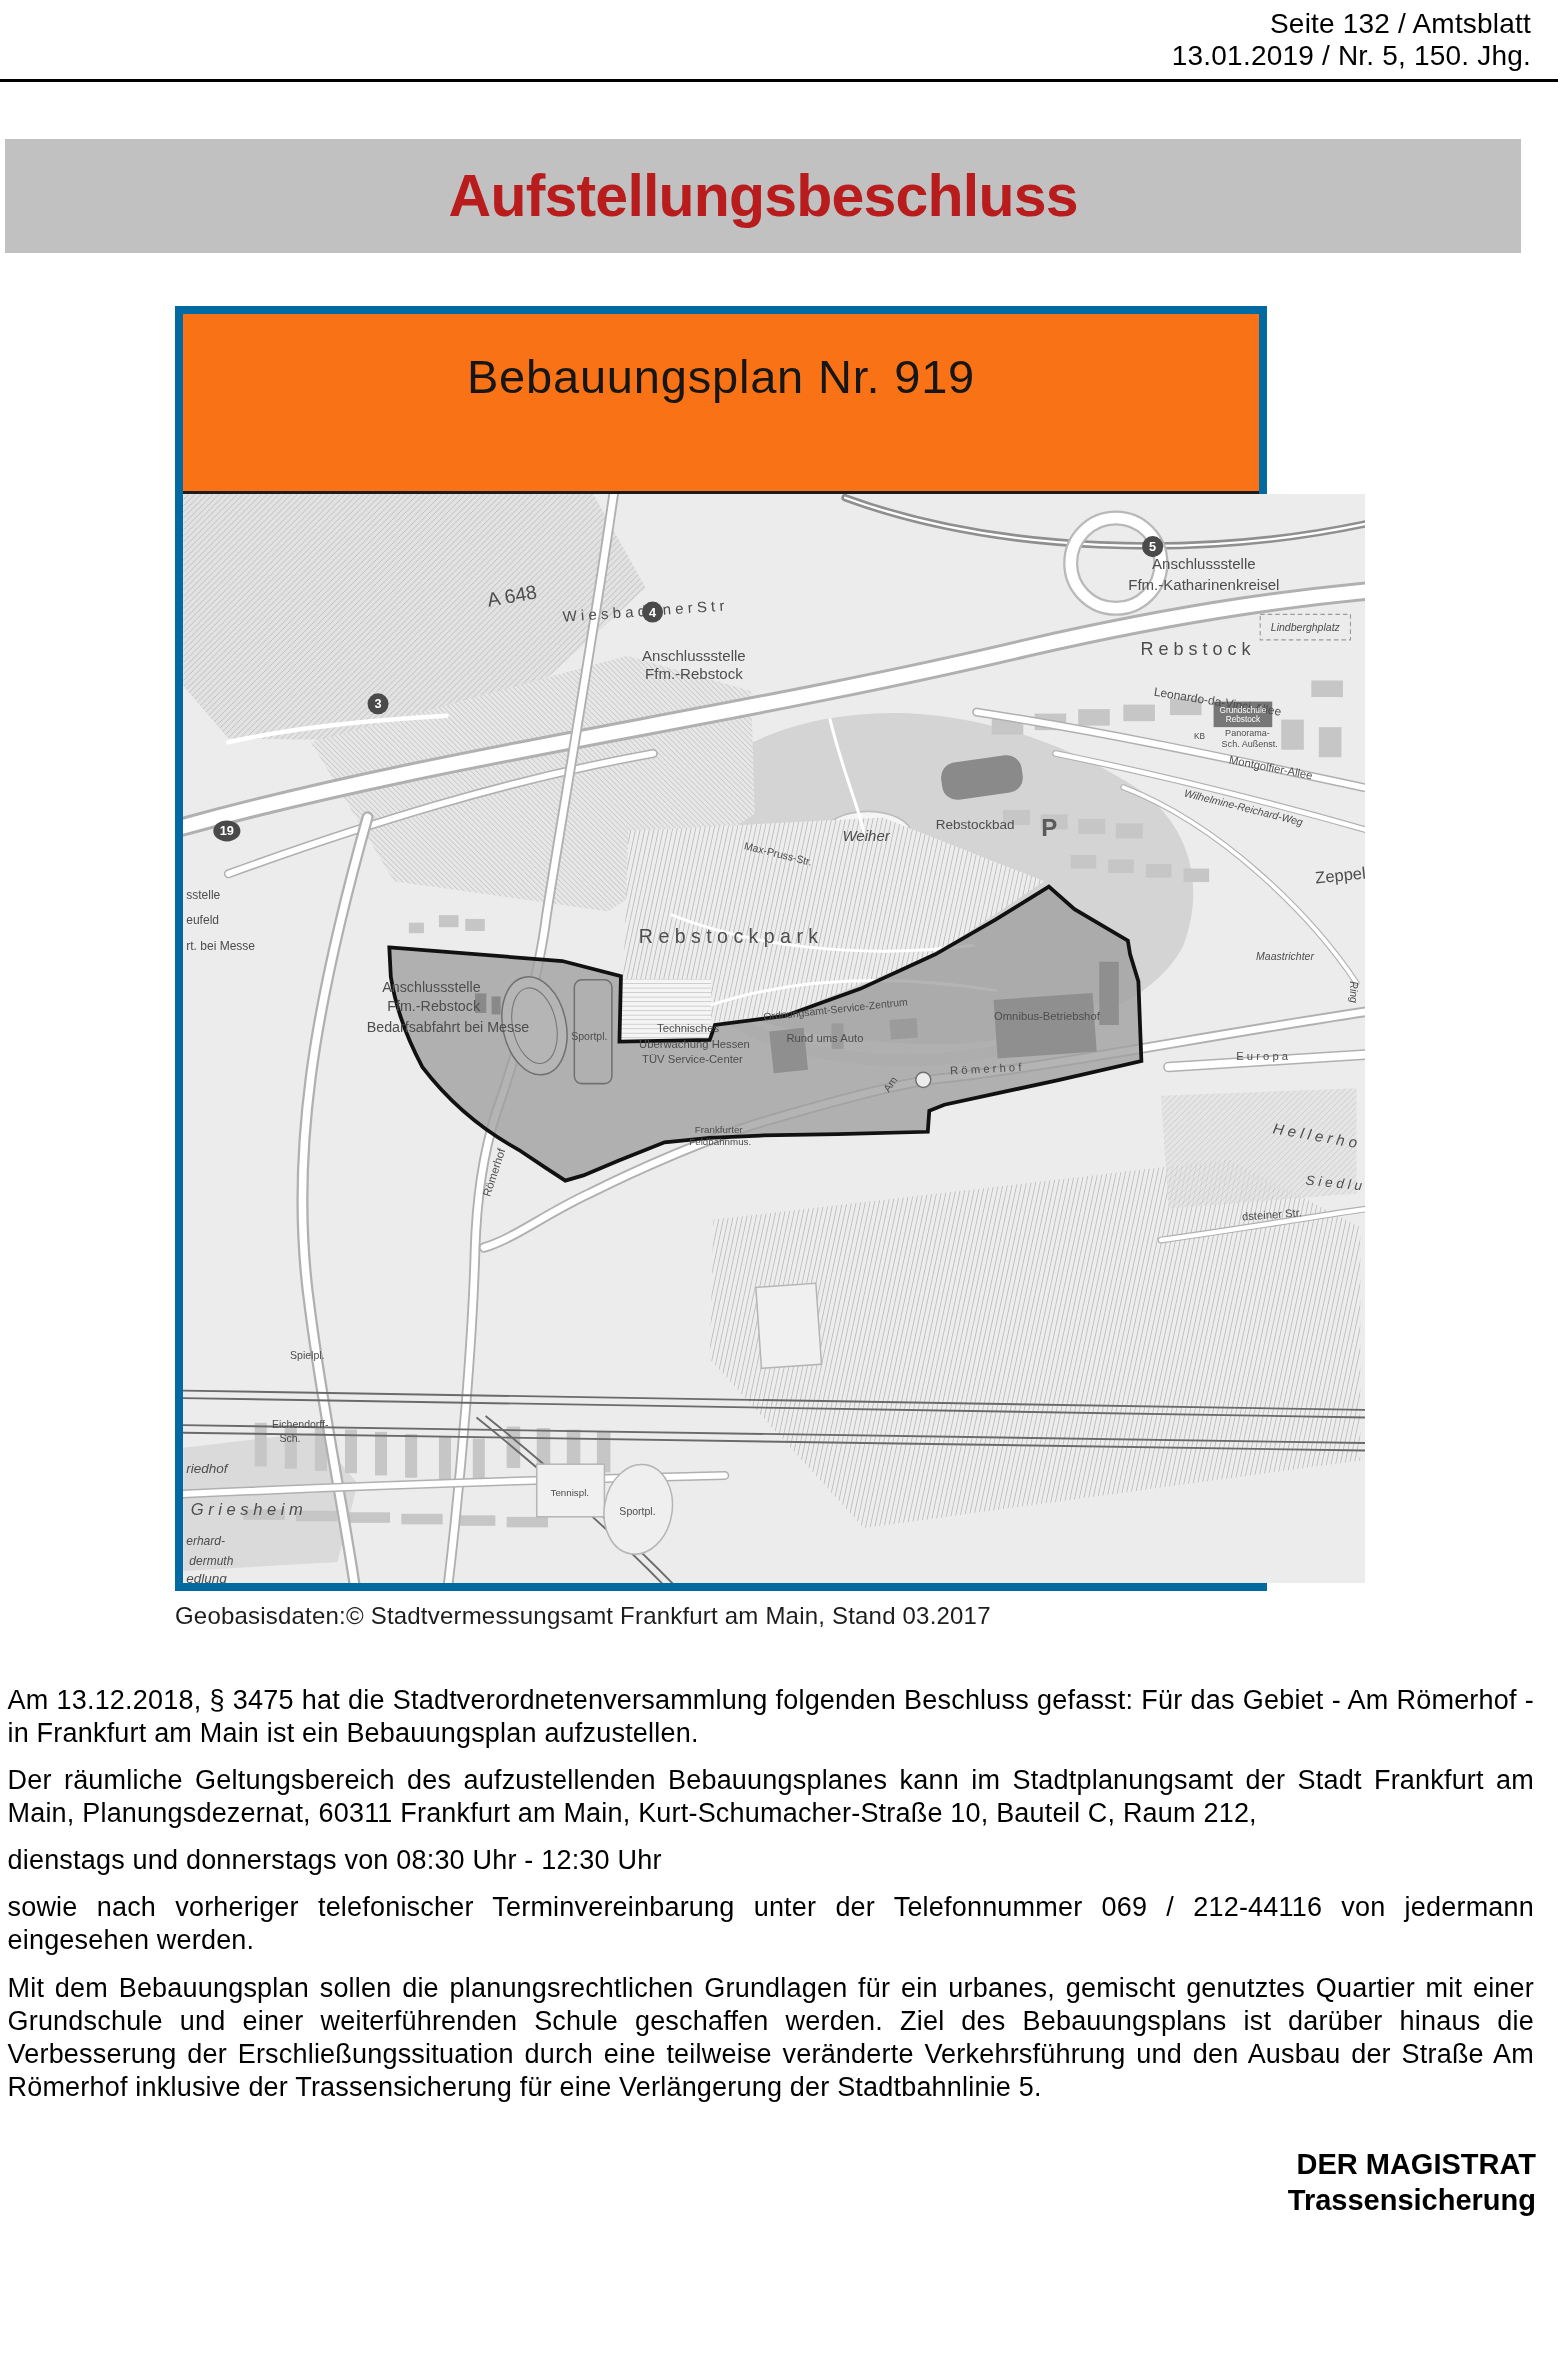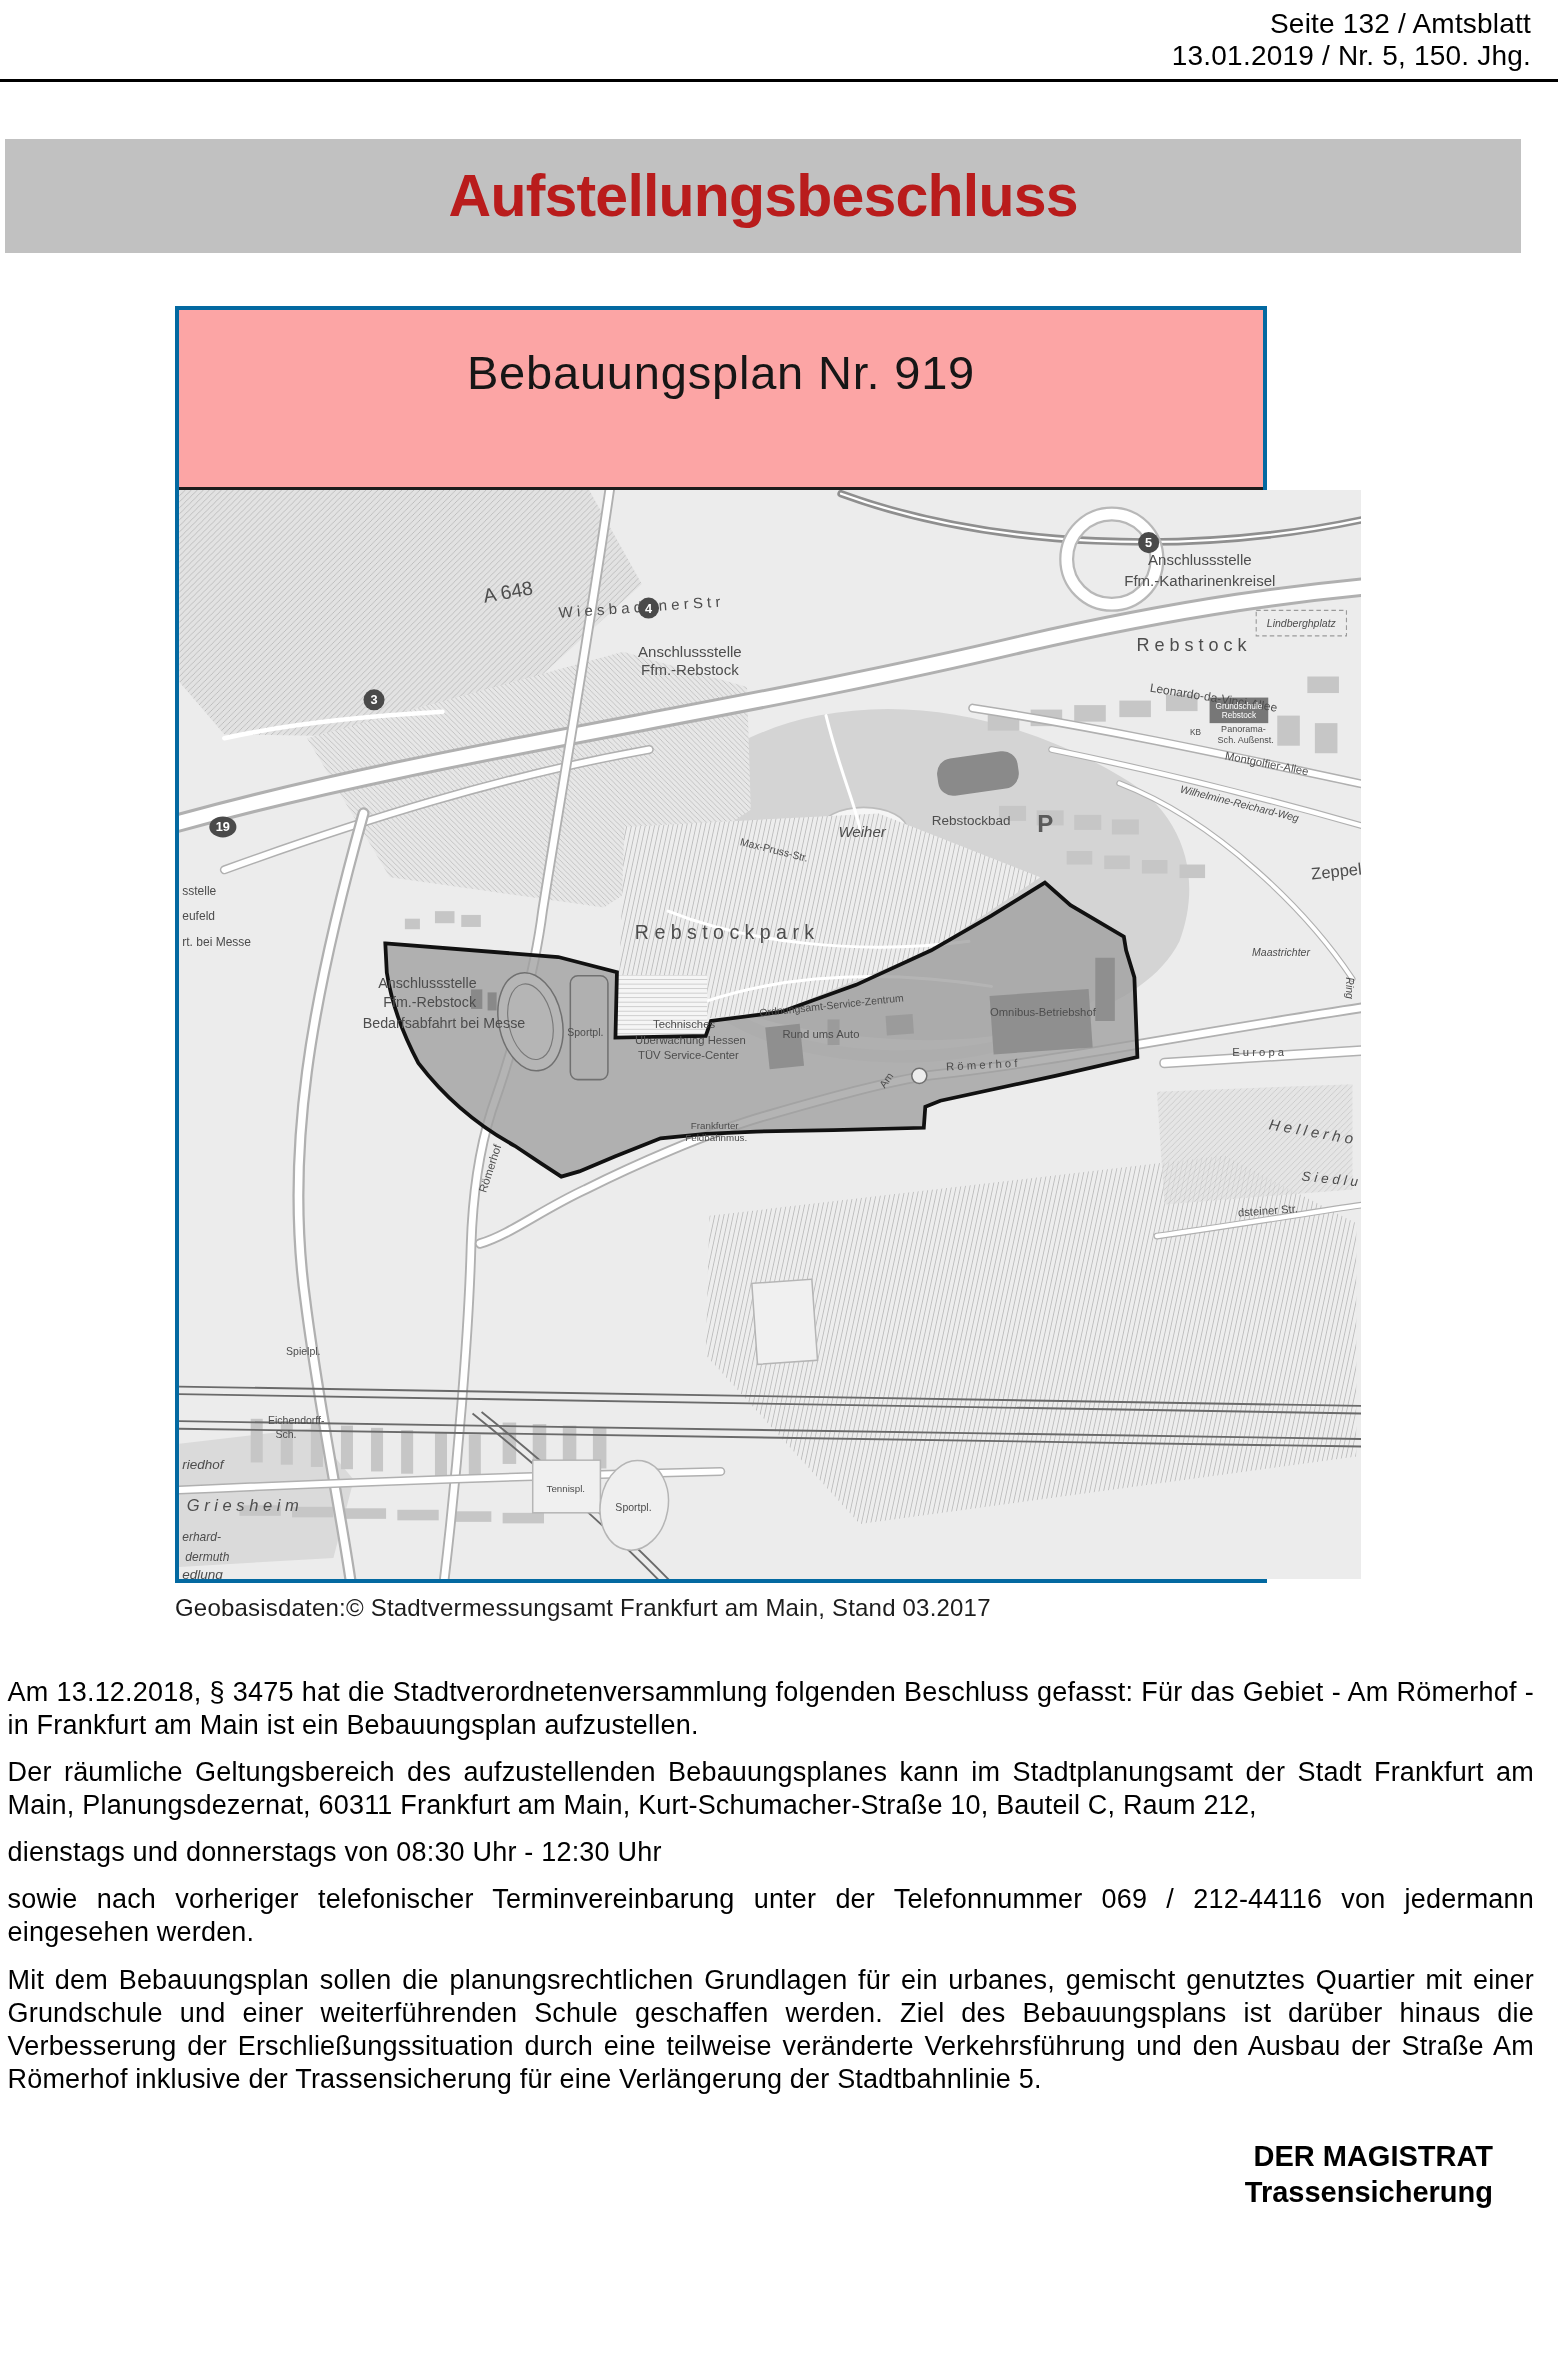--- a/index.html
+++ b/index.html
@@ -16,43 +16,43 @@
   
   .banner{
     margin:57px 37px 0 5.3px;height:114px;background:#c1c1c1;
     display:flex;align-items:center;justify-content:center;
   }
   .banner .banner-title{
     font-size:59px;font-weight:bold;letter-spacing:-0.8px;color:#b91c1c;
   }
   
   .map-figure{
-    margin:53px 0 0 175px;width:1092px;border:4px solid #0369a1;box-sizing:border-box;
-    background:#fca5a5;
+    margin:53px 0 0 175px;width:1092px;border:8px solid #0369a1;box-sizing:border-box;
+    background:#f97316;
   }
   .map-titlebox{
     height:180px;border-bottom:3px solid #1c1c1c;box-sizing:border-box;
     text-align:center;padding-top:35px;color:#161616;
   }
   .map-title-1{font-size:47px;letter-spacing:0.8px;}
   .map-title-2{font-size:35px;margin-top:16.5px;letter-spacing:0.8px;}
   .map-canvas{display:block;background:#ececec;}
   .map-caption{
     margin:10.5px 0 0 175px;font-size:24px;color:#1d1d1d;letter-spacing:0.2px;
   }
   
   .doc-body{
     margin:54px 24px 0 7.5px;font-size:27px;line-height:33px;
     text-align:justify;letter-spacing:0.2px;color:#000;
   }
   .doc-body p{margin:0 0 14.3px 0;}
   .doc-body .no-justify{text-align:left;}
   .doc-heading{font-weight:bold;margin:0 0 14.3px 0;text-align:left;}
   .signature{
-    margin-top:42px;padding-right:65px;text-align:right;
+    margin-top:42px;padding-right:22px;text-align:right;
     font-size:29px;font-weight:bold;line-height:36px;
   }
   svg text{font-family:"Liberation Sans", sans-serif;}
 </style>
 </head>
 <body>
 
 <div class="page-header">
   <span>Seite 132 / Amtsblatt</span>
   <span>13.01.2019 / Nr. 5, 150. Jhg.</span>

